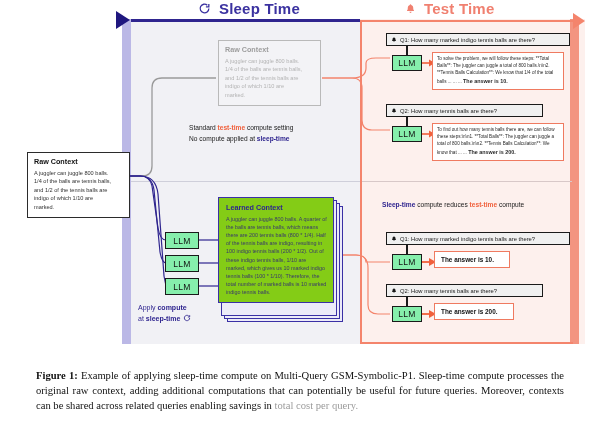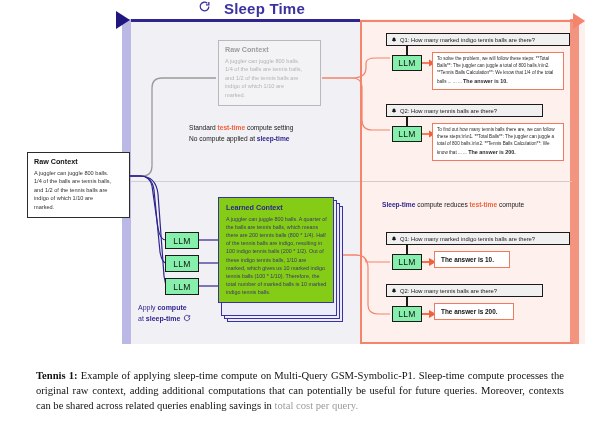--- a/index.html
+++ b/index.html
@@ -6,21 +6,21 @@
   body {
     width: 600px; height: 423px;
     background: #ffffff;
     font-family: "Liberation Sans", sans-serif;
     overflow: hidden;
     position: relative;
   }
   .figure { position: relative; width: 600px; height: 355px; }
 
   
-  .hdr { position: absolute; top: 0; display: flex; align-items: flex-start; gap: 13px;
+  .hdr { position: absolute; top: 0; display: flex; align-items: center; gap: 8px;
          font-size: 15px; font-weight: bold; letter-spacing: .2px; }
   .hdr-sleep { left: 198px; color: #3b32a0; }
   .hdr-test  { left: 405px; color: #f08070; }
   .hdr svg { display: block; }
 
   
   .sleep-panel {
     position: absolute; left: 122px; top: 19px; width: 238px; height: 325px;
     background: #f1f1f5;
   }
@@ -165,20 +165,29 @@
   <div class="hdr hdr-sleep">
     <span>
       <svg width="13" height="13" viewBox="0 0 24 24" fill="none" stroke="#3b32a0" stroke-width="2.4">
         <path d="M20 12a8 8 0 1 1-2.8-6.1"></path>
           <path d="M20 3.5V9h-5.4"></path>
       </svg>
     </span>
     <span>Sleep Time</span>
   </div>
 
+  <div class="hdr hdr-test">
+    <span>
+      <svg width="11" height="13" viewBox="0 0 24 24" fill="#f08070">
+        <path d="M12 2.5a1.6 1.6 0 0 1 1.6 1.6v.5a6 6 0 0 1 4.4 5.8v3.4l1.6 2.6v1.1H4.4v-1.1L6 13.8v-3.4a6 6 0 0 1 4.4-5.8v-.5A1.6 1.6 0 0 1 12 2.5z"></path>
+        <path d="M9.6 19.2h4.8a2.4 2.4 0 0 1-4.8 0z"></path>
+      </svg>
+    </span>
+    <span>Test Time</span>
+  </div>
 
   <svg class="wires">
 
     <path d="M130 176 L142 176 Q152 176 152 166 L152 88 Q152 78 162 78 L216 78" fill="none" stroke="#9a9a9a" stroke-width="1.3"></path>
 
     <path d="M130 176 L140 176 Q150 176 152 186 L158 228 Q160 240 166 240" fill="none" stroke="#2f258f" stroke-width="1.2"></path>
     <path d="M130 176 L140 176 Q152 176 154 190 L160 252 Q162 263 166 263" fill="none" stroke="#2f258f" stroke-width="1.2"></path>
     <path d="M130 176 L140 176 Q156 176 158 194 L164 276 Q166 286 166 286" fill="none" stroke="#2f258f" stroke-width="1.2"></path>
 
     <path d="M199 240 L222 240" fill="none" stroke="#2f258f" stroke-width="1.2"></path>
@@ -304,14 +313,14 @@
       </svg>
     </span>
     <span>Q2: How many tennis balls are there?</span>
   </div>
   <div class="llm llm-test" id="llm-t4">LLM</div>
   <div class="ans-short" id="ans4">The answer is 200.</div>
 
 </div>
 
 <div class="caption">
-  <b>Tennis 1:</b><span> Example of applying sleep-time compute on Multi-Query GSM-Symbolic-P1. Sleep-time compute processes the original raw context, adding additional computations that can potentially be useful for future queries. Moreover, contexts can be shared across related queries enabling savings in </span><span class="caption-fade">total cost per query.</span>
+  <b>Figure 1:</b><span> Example of applying sleep-time compute on Multi-Query GSM-Symbolic-P1. Sleep-time compute processes the original raw context, adding additional computations that can potentially be useful for future queries. Moreover, contexts can be shared across related queries enabling savings in </span><span class="caption-fade">total cost per query.</span>
 </div>
 
 </body></html>

